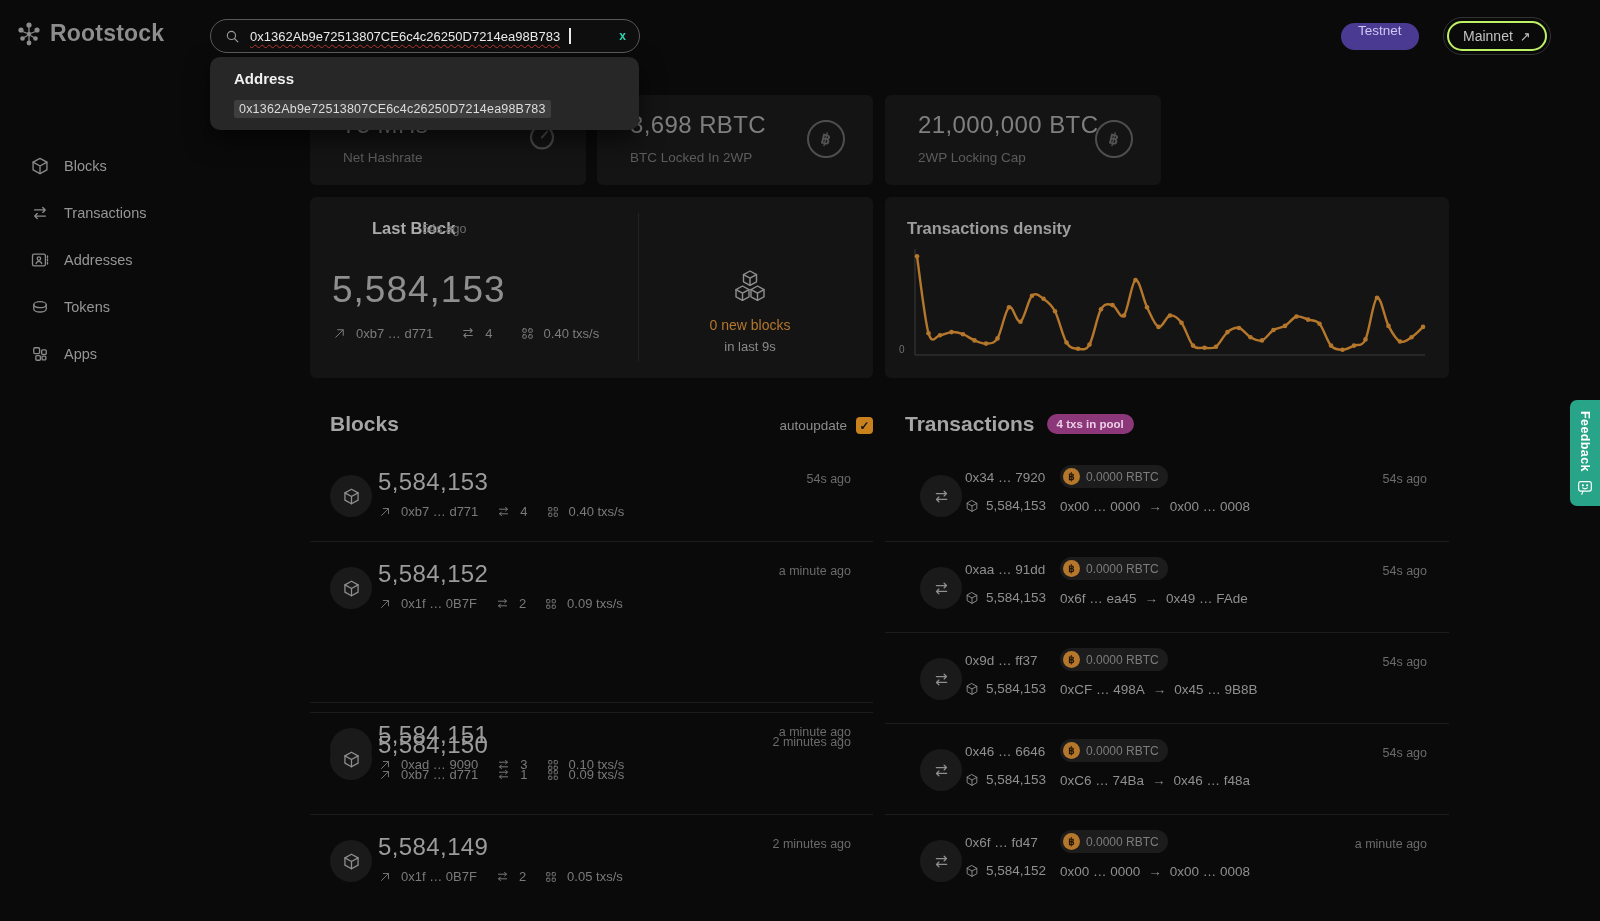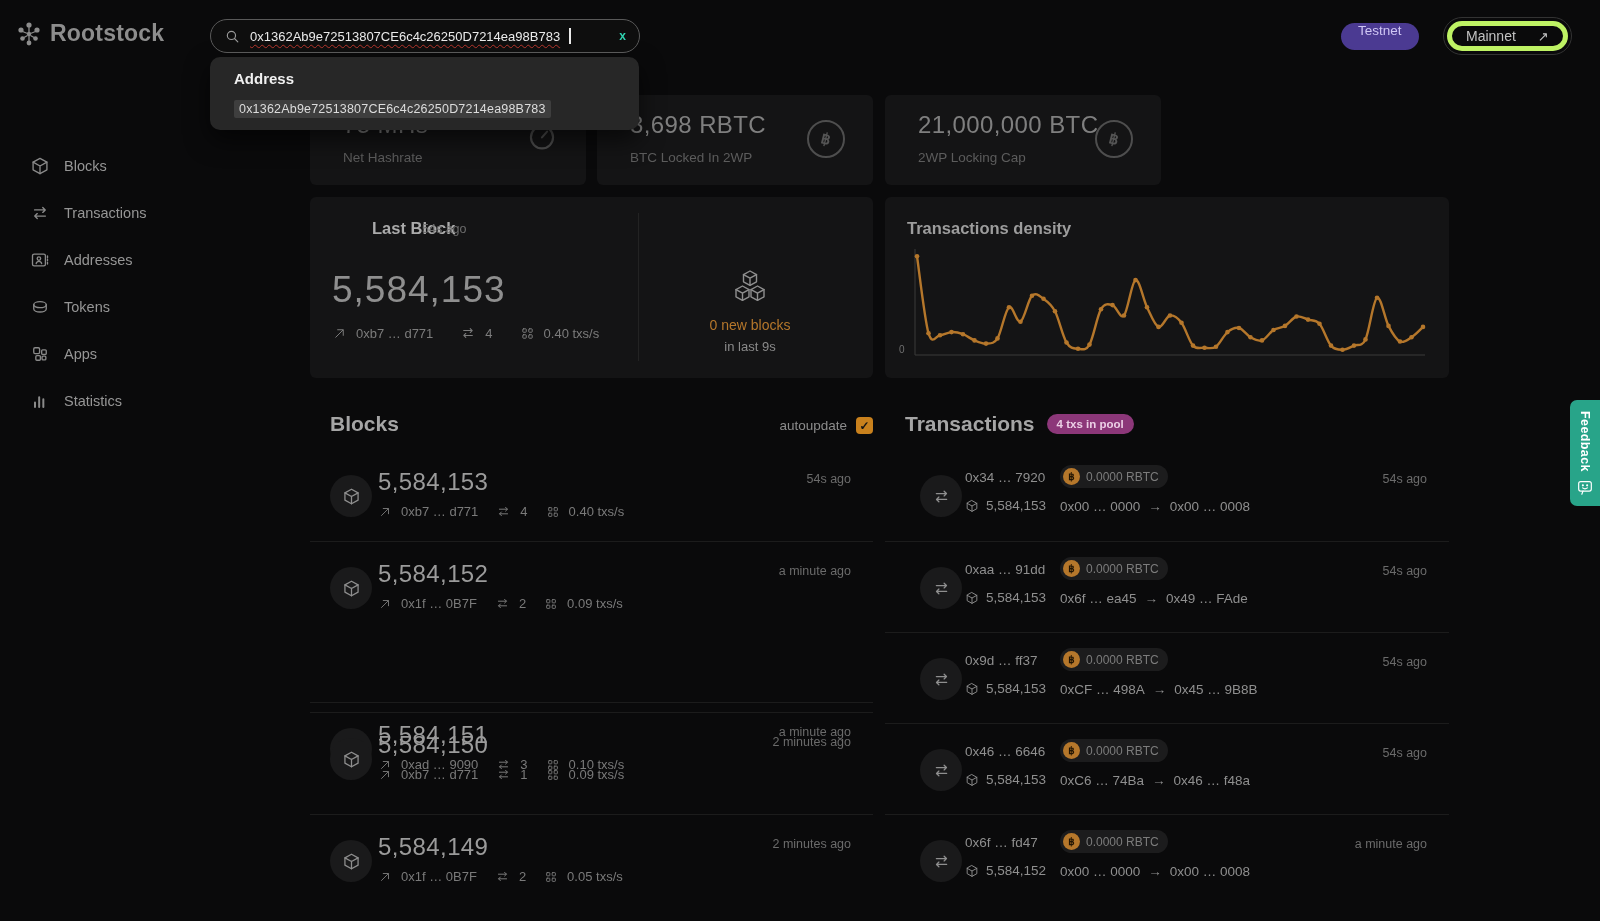--- a/index.html
+++ b/index.html
@@ -13,23 +13,23 @@
   .logo{left:16px;top:20px;display:flex;align-items:center;gap:8px;color:#8d8d8d;}
   .logo-text{font-size:23px;font-weight:700;letter-spacing:.2px;}
   .searchbar{left:210px;top:19px;width:430px;height:34px;border:1px solid #595959;border-radius:18px;
              background:#0e0e0e;display:flex;align-items:center;gap:9px;padding:0 13px;box-sizing:border-box;z-index:40;}
   .search-value{color:#eaeaea;font-size:13px;white-space:nowrap;
                 text-decoration:underline wavy #b3352c 1px;text-underline-offset:3px;}
   .caret{width:1.5px;height:16px;background:#eaeaea;}
   .clear-x{margin-left:auto;color:#2fd3b0;font-size:12px;font-weight:700;}
   .pill-testnet{left:1341px;top:23px;height:27px;padding:0 17px;border-radius:14px;background:#4b3a92;
                 color:#cfc6f4;font-size:13.5px;display:flex;align-items:flex-start;}
-  .pill-mainnet{left:1447px;top:21px;height:30px;padding:0 14px;border-radius:16px;border:5px solid #bef264;
+  .pill-mainnet{left:1447px;top:21px;height:30px;padding:0 14px;border-radius:16px;border:2px solid #bef264;
                 outline:1px solid #333;outline-offset:3px;color:#c2c2c2;font-size:14px;display:flex;
-                align-items:center;gap:22px;background:#0a0a0b;box-sizing:border-box;}
+                align-items:center;gap:7px;background:#0a0a0b;box-sizing:border-box;}
 
   
   .dropdown{left:210px;top:57px;width:429px;height:73px;background:#272727;border-radius:10px;
             box-shadow:0 10px 24px rgba(0,0,0,.6);z-index:30;}
   .dd-title{position:absolute;left:24px;top:13px;color:#f0f0f0;font-size:15px;font-weight:700;}
   .dd-chip{position:absolute;left:24px;top:43px;background:#3e3e3e;color:#dcdcdc;font-size:12.5px;
            padding:2px 5px;border-radius:2px;letter-spacing:.2px;}
 
   
   .side-item{left:12px;width:172px;height:46px;display:flex;align-items:center;gap:14px;padding-left:18px;
@@ -190,28 +190,20 @@
   <div class="abs side-item" style="top:331px;">
     <span class="ico">
       <svg class="ico" width="20" height="20" viewBox="0 0 24 24">
           <rect x="4.5" y="4.5" width="7" height="7" rx="1.5"></rect>
           <rect x="14" y="7" width="5.5" height="5.5" rx="1.2"></rect>
           <rect x="7" y="14" width="5.5" height="5.5" rx="1.2"></rect>
           <rect x="14.5" y="14.5" width="4.5" height="4.5" rx="1.1"></rect>
         </svg>
     </span>
     <span>Apps</span>
-  </div>
-  <div class="abs side-item" style="top:378px;">
-    <span class="ico">
-      <svg class="ico" width="20" height="20" viewBox="0 0 24 24" style="stroke-width:2.4;">
-          <path d="M6 19.2v-5.4M11 19.2V7.6M16 19.2V10"></path>
-        </svg>
-    </span>
-    <span>Statistics</span>
   </div>
 
   <div class="abs stat-card" style="left:310px;">
     <div class="stat-value">75 MHs</div>
     <div class="stat-label">Net Hashrate</div>
     <div class="stat-ico">
       <svg class="ico" width="32" height="32" viewBox="0 0 24 24">
           <circle cx="12" cy="13" r="8.3"></circle>
           <path d="M12 13l3.8-4.3M12 4.7V3"></path>
         </svg>

